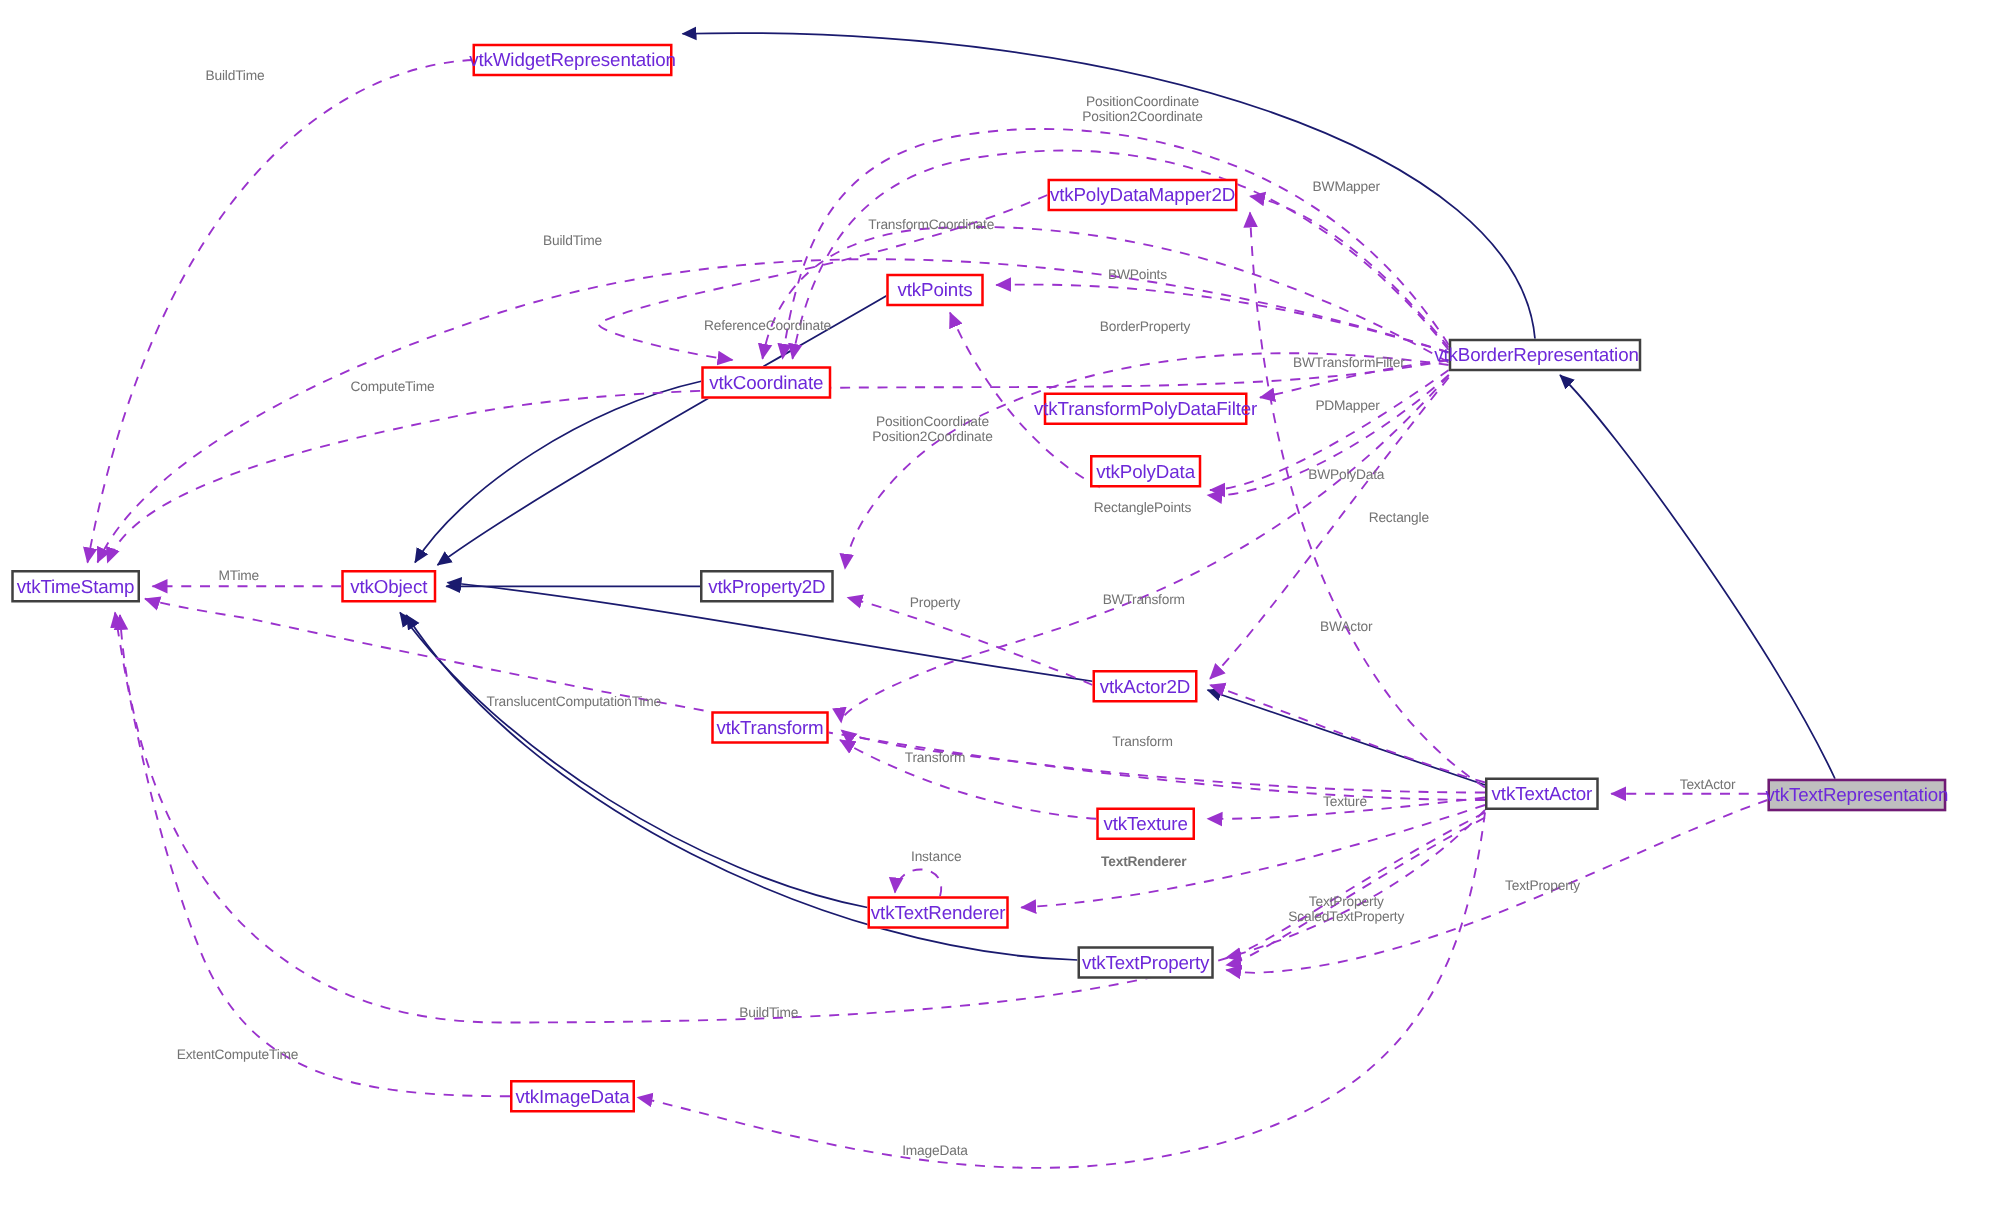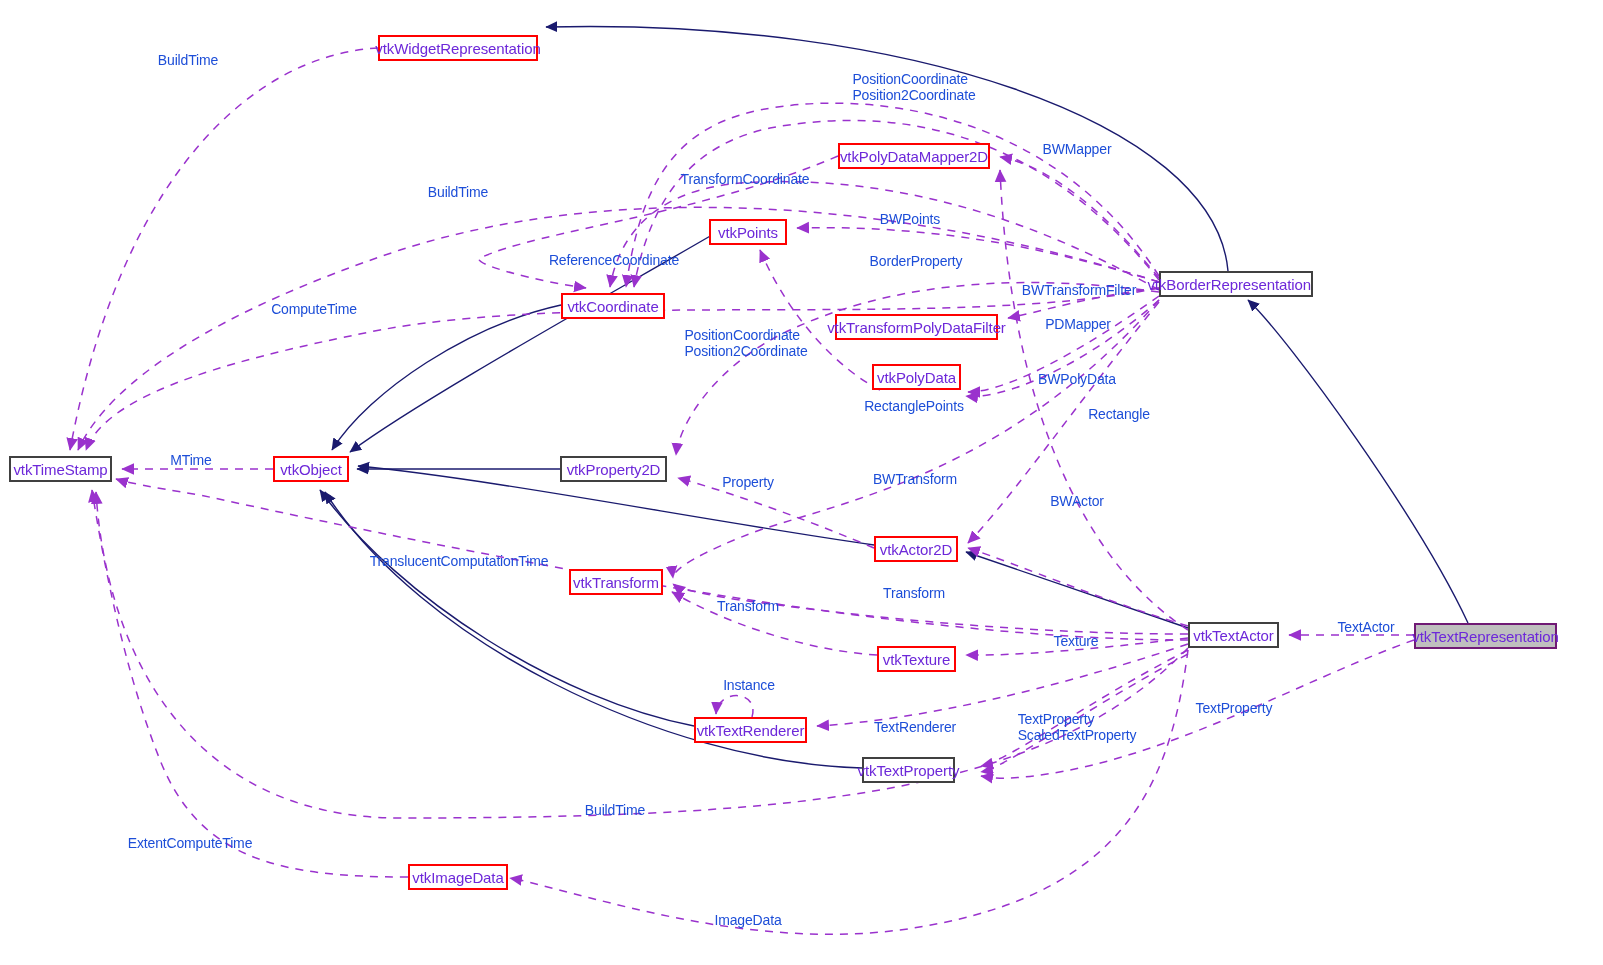--- a/index.html
+++ b/index.html
@@ -40,26 +40,26 @@
   }
   .node.dark {
     border: 2px solid #404040;
   }
   .node.focus {
     border: 2px solid #701a75;
     background: #bfbfbf;
   }
   .edge-label {
     position: absolute;
-    font-size: 14px;
-    color: #1d4ed8;
+    font-size: 11px;
+    color: #737373;
     white-space: pre;
     line-height: 1.12;
     letter-spacing: -0.15px;
-    text-align: left;
+    text-align: center;
     transform: translate(-50%, -50%);
   }
 </style>
 </head>
 <body>
 
 <div id="diagram-root">
 
   <svg id="edge-layer" viewBox="0 0 1603 965" width="1603" height="965" xmlns="http://www.w3.org/2000/svg">
     <defs>
@@ -217,21 +217,21 @@
   </div>
 
   <div class="node red" style="left:877px;top:646px;width:79px;height:26px;">
     <span>vtkTexture</span>
   </div>
 
   <div class="node red" style="left:694px;top:717px;width:113px;height:26px;">
     <span>vtkTextRenderer</span>
   </div>
 
-  <div class="node dark" style="left:862px;top:757px;width:93px;height:26px;">
+  <div class="node dark" style="left:862px;top:757px;width:109px;height:26px;">
     <span>vtkTextProperty</span>
   </div>
 
   <div class="node red" style="left:408px;top:864px;width:100px;height:26px;">
     <span>vtkImageData</span>
   </div>
 
   <div class="edge-label" style="left:188px;top:61px;">BuildTime</div>
   <div class="edge-label" style="left:914px;top:88px;">PositionCoordinate
 Position2Coordinate</div>
@@ -252,21 +252,21 @@
   <div class="edge-label" style="left:191px;top:461px;">MTime</div>
   <div class="edge-label" style="left:748px;top:483px;">Property</div>
   <div class="edge-label" style="left:915px;top:480px;">BWTransform</div>
   <div class="edge-label" style="left:1077px;top:502px;">BWActor</div>
   <div class="edge-label" style="left:459px;top:562px;">TranslucentComputationTime</div>
   <div class="edge-label" style="left:748px;top:607px;">Transform</div>
   <div class="edge-label" style="left:914px;top:594px;">Transform</div>
   <div class="edge-label" style="left:1366px;top:628px;">TextActor</div>
   <div class="edge-label" style="left:1076px;top:642px;">Texture</div>
   <div class="edge-label" style="left:749px;top:686px;">Instance</div>
-  <div class="edge-label" style="left:915px;top:728px;">TextRenderer</div>
+  <div class="edge-label" style="left:915px;top:690px;font-weight:bold;">TextRenderer</div>
   <div class="edge-label" style="left:1234px;top:709px;">TextProperty</div>
   <div class="edge-label" style="left:1077px;top:728px;">TextProperty
 ScaledTextProperty</div>
   <div class="edge-label" style="left:615px;top:811px;">BuildTime</div>
   <div class="edge-label" style="left:190px;top:844px;">ExtentComputeTime</div>
   <div class="edge-label" style="left:748px;top:921px;">ImageData</div>
 
 </div>
 
 </body></html>

